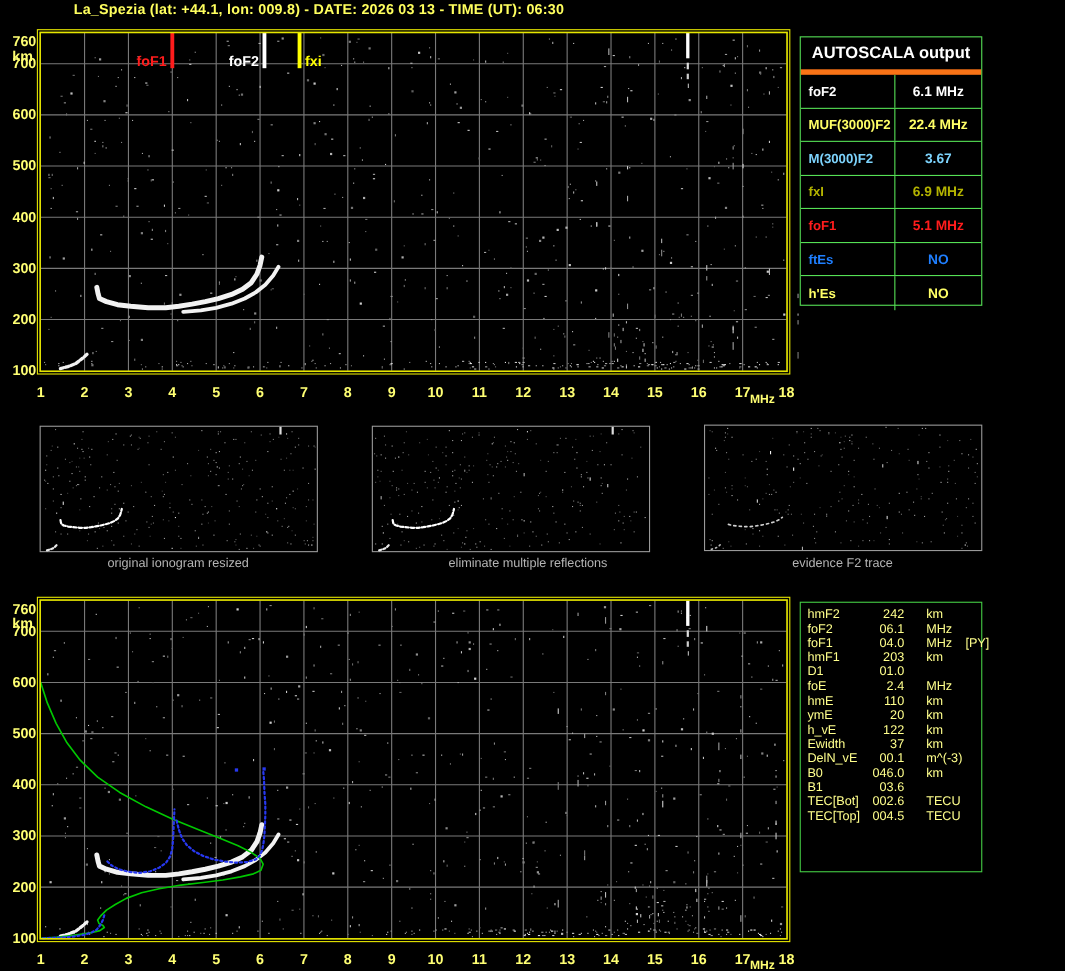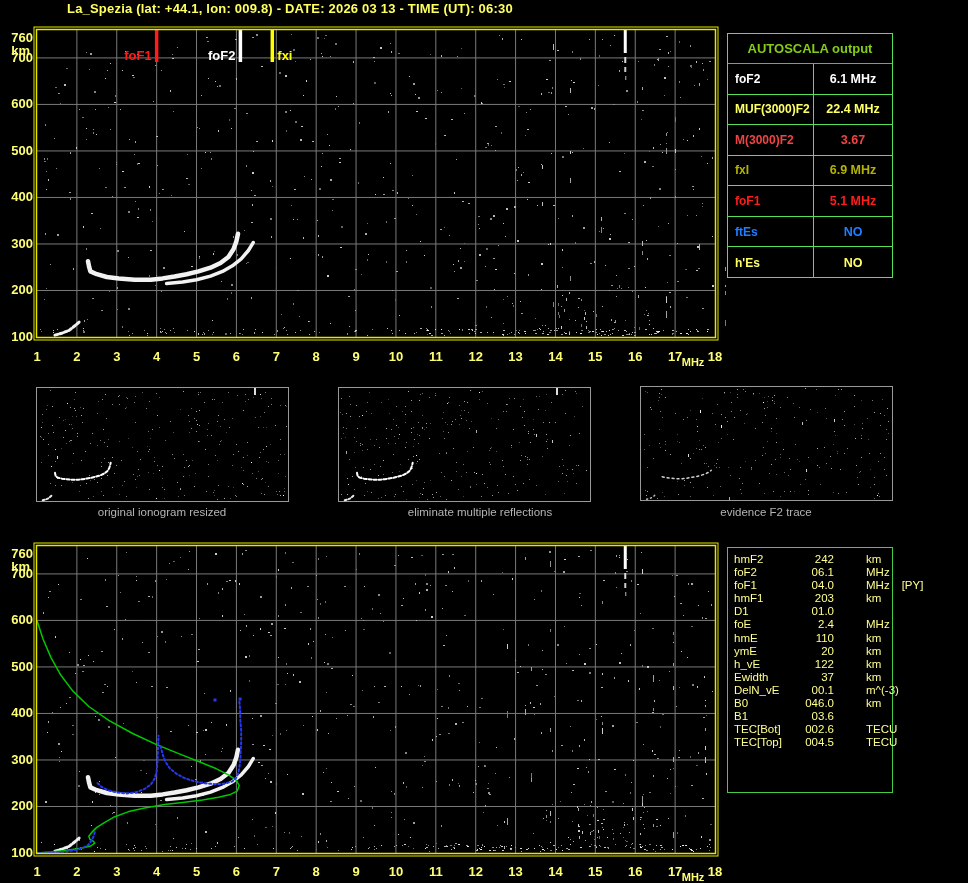--- a/index.html
+++ b/index.html
@@ -6,36 +6,36 @@
   .stage{position:relative;width:968px;height:883px;background:#000;overflow:hidden;
          font-family:"Liberation Sans",sans-serif;padding-left:9px;}
   .page-title{position:absolute;left:67px;top:1px;color:#ffff5e;font-size:13px;
               font-weight:bold;letter-spacing:.2px;white-space:pre;}
   svg text{font-family:"Liberation Sans",sans-serif;}
   .caption{position:absolute;top:506px;width:252px;text-align:center;color:#b4b4b4;
            font-size:11.5px;}
   
   .autoscala{position:absolute;left:727px;top:33px;width:166px;height:245px;
              border:1px solid #55e055;box-sizing:border-box;}
-  .as-header{height:29px;line-height:29px;text-align:center;color:#84cc16;
-             font-weight:bold;font-size:13px;border-bottom:1px solid #f97316;}
+  .as-header{height:29px;line-height:29px;text-align:center;color:#ffffff;
+             font-weight:bold;font-size:15px;border-bottom:5px solid #f97316;}
   .as-rows{display:grid;grid-template-rows:repeat(7,1fr);height:214px;}
   .as-row{display:grid;grid-template-columns:85px 1fr;border-bottom:1px solid #55e055;}
   .as-row:last-child{border-bottom:none;}
   .as-label{padding-left:7px;font-weight:bold;font-size:12px;display:flex;align-items:center;}
   .as-value{border-left:1px solid #55e055;font-weight:bold;font-size:12.5px;
             display:flex;align-items:center;justify-content:center;text-align:center;}
   
   .aip{position:absolute;left:727px;top:547px;width:166px;height:246px;
        border:1px solid #44cc44;box-sizing:border-box;}
   .aip-header{height:31px;line-height:31px;text-align:center;color:#e8e8e8;
               font-size:13px;border-bottom:1px solid #44cc44;}
   .aip-rows{padding:5px 0 0 6px;}
   .aip-row{display:grid;grid-template-columns:58px 30px 1fr;font-size:11.5px;
-           line-height:13.1px;color:#ffff8c;white-space:pre;gap:12px;}
+           line-height:13.1px;color:#ffff8c;white-space:pre;}
   .aip-row .val{text-align:right;}
   .aip-row .unit{padding-left:20px;}
   .aip-row .note{margin-left:12px;}
 </style>
 </head>
 <body>
 
 <div class="stage">
   <div class="page-title">La_Spezia (lat: +44.1, lon: 009.8) - DATE: 2026 03 13 - TIME (UT): 06:30</div>
 
@@ -2571,21 +2571,21 @@
     <div class="as-header">AUTOSCALA output</div>
     <div class="as-rows" id="as-rows">
         <div class="as-row" style="color: rgb(255, 255, 255);">
           <div class="as-label">foF2</div>
           <div class="as-value">6.1 MHz</div>
         </div>
         <div class="as-row" style="color: rgb(255, 255, 102);">
           <div class="as-label">MUF(3000)F2</div>
           <div class="as-value">22.4 MHz</div>
         </div>
-        <div class="as-row" style="color: #ef4444;">
+        <div class="as-row" style="color: #7dd3fc;">
           <div class="as-label">M(3000)F2</div>
           <div class="as-value">3.67</div>
         </div>
         <div class="as-row" style="color: rgb(179, 179, 0);">
           <div class="as-label">fxI</div>
           <div class="as-value">6.9 MHz</div>
         </div>
         <div class="as-row" style="color: rgb(255, 28, 28);">
           <div class="as-label">foF1</div>
           <div class="as-value">5.1 MHz</div>

